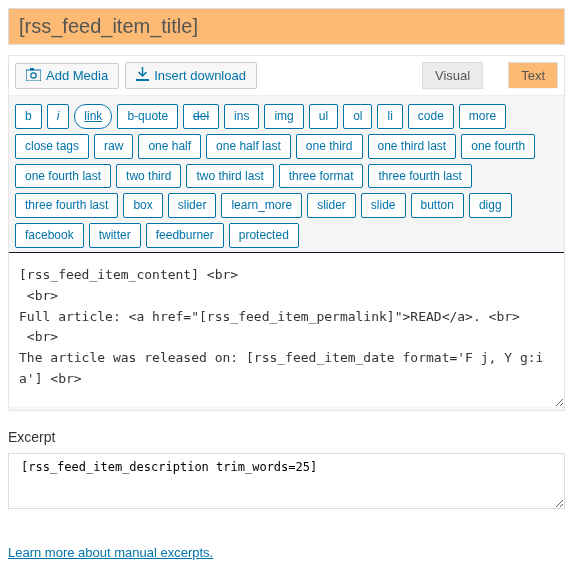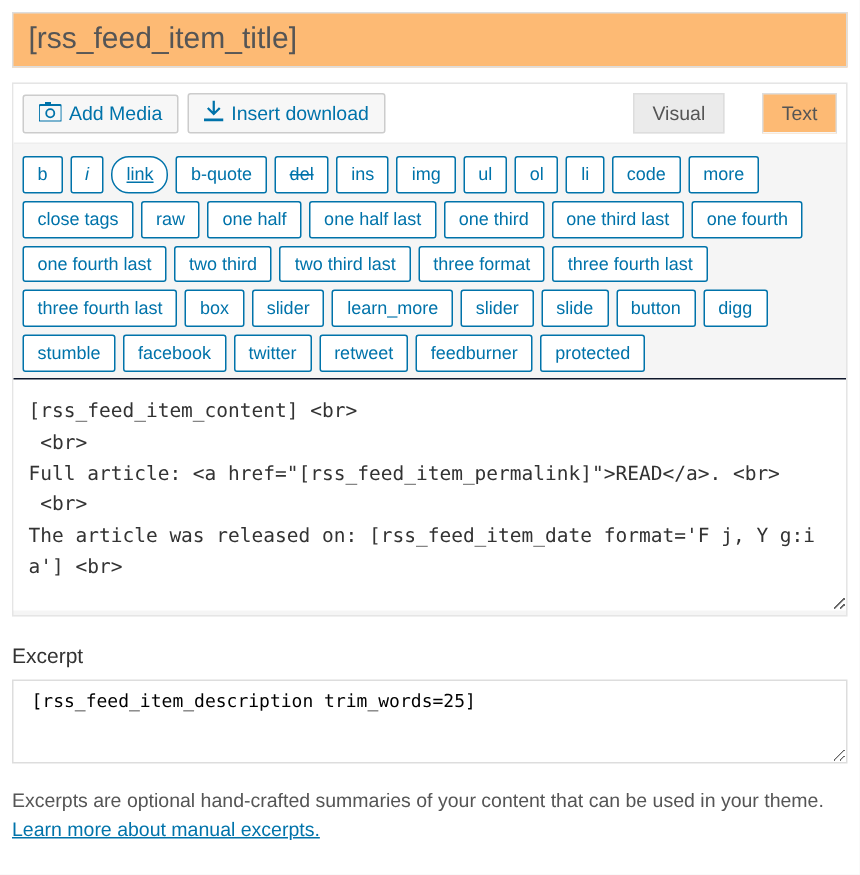--- a/index.html
+++ b/index.html
@@ -83,37 +83,35 @@
       <button class="qt">three format</button>
       <button class="qt">three fourth last</button>
       <button class="qt">three fourth last</button>
       <button class="qt">box</button>
       <button class="qt">slider</button>
       <button class="qt">learn_more</button>
       <button class="qt">slider</button>
       <button class="qt">slide</button>
       <button class="qt">button</button>
       <button class="qt">digg</button>
-      <button class="qt">stumble</button>
       <button class="qt">facebook</button>
       <button class="qt">twitter</button>
-      <button class="qt">retweet</button>
       <button class="qt">feedburner</button>
       <button class="qt">protected</button>
     </div>
 
   <textarea class="content-area" id="content-ta" style="">[rss_feed_item_content] &lt;br&gt;
  &lt;br&gt;
 Full article: &lt;a href="[rss_feed_item_permalink]"&gt;READ&lt;/a&gt;. &lt;br&gt;
  &lt;br&gt;
 The article was released on: [rss_feed_item_date format='F j, Y g:i a'] &lt;br&gt;</textarea>
 </div>
 
 <label class="excerpt-label">Excerpt</label>
 <textarea class="excerpt-area" id="excerpt-ta" style="">[rss_feed_item_description trim_words=25]</textarea>
 
 <p class="help-text">
-  <span>Excerpts are optional hand-crafted summaries of your content that can be used in your theme.</span><br>
+  <br>
   <a href="#">Learn more about manual excerpts.</a>
 </p>
 
 
 
 
 </body></html>

